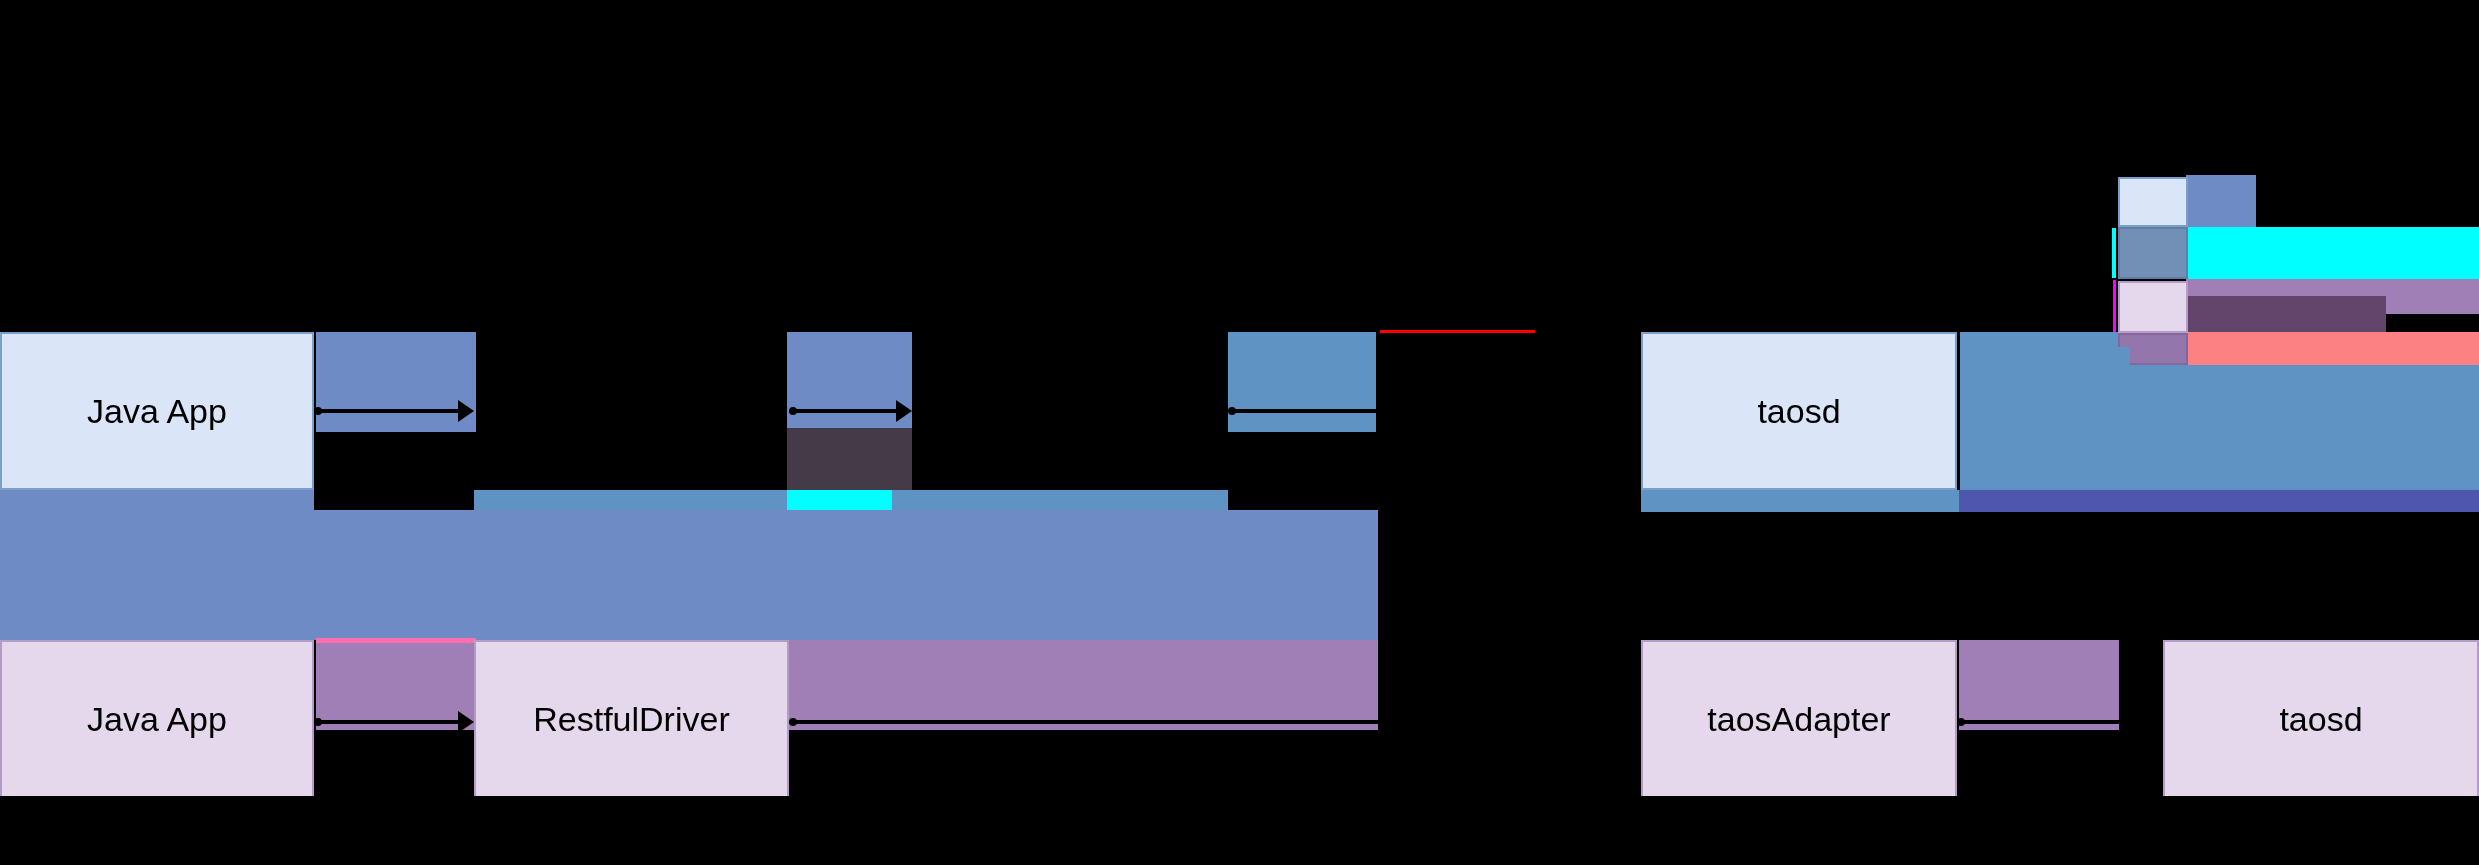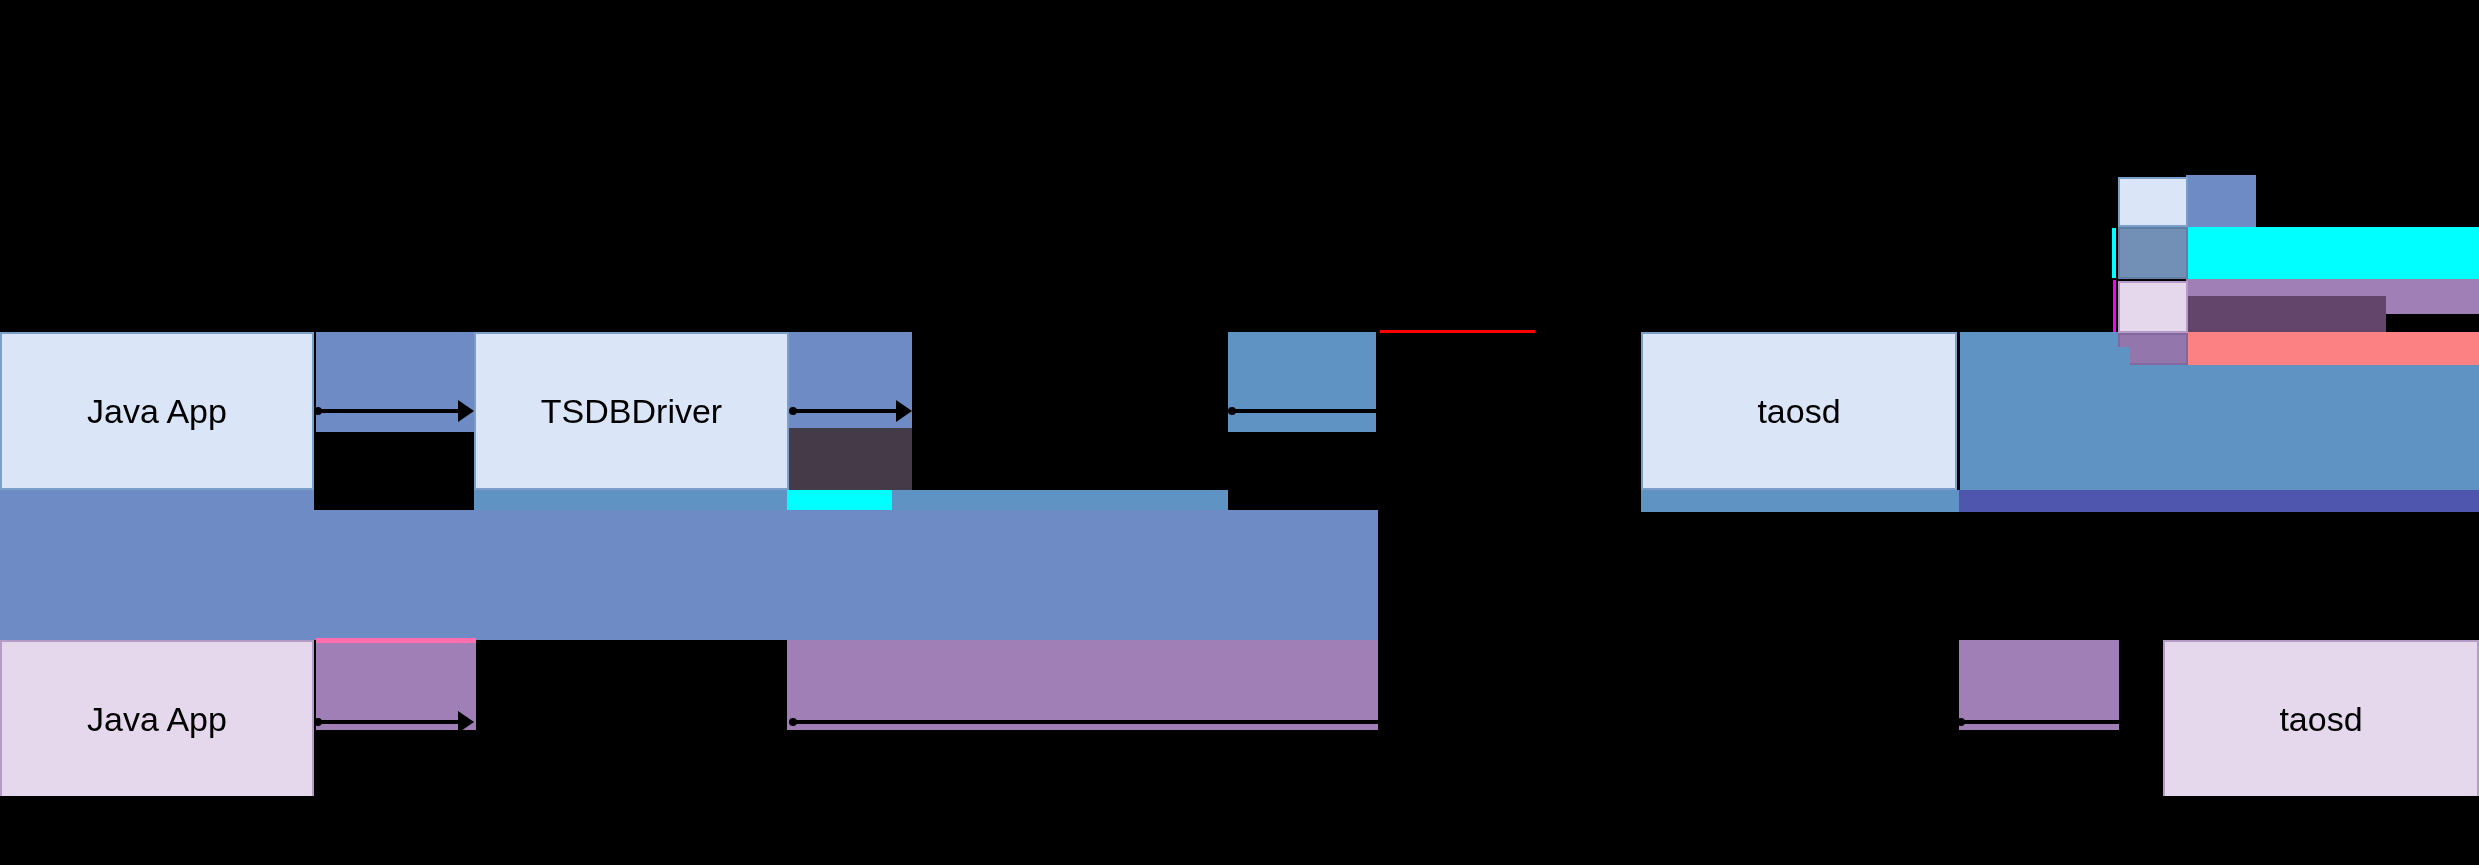--- a/index.html
+++ b/index.html
@@ -87,23 +87,20 @@
   <div class="band" style="left:787px; top:332px; width:125px; height:100px; background:#6e8bc6;"></div>
   <div class="band" style="left:787px; top:428px; width:125px; height:75px; background:#443a48;"></div>
   <div class="band" style="left:1228px; top:332px; width:148px; height:100px; background:#5f93c4;"></div>
   <div class="band" style="left:1960px; top:332px; width:519px; height:170px; background:#5f93c4;"></div>
   <div class="band" style="left:1380px; top:330px; width:155px; height:3px; background:#ff0000;"></div>
 
   <div class="node blue" style="left:0px; top:332px; width:314px; height:158px;">
     <span>Java App</span>
   </div>
 
-  <div class="node blue" style="left:474px; top:332px; width:315px; height:158px;">
-    <span>TSDBDriver</span>
-  </div>
 
 
   <div class="node blue" style="left:1641px; top:332px; width:316px; height:158px;">
     <span>taosd</span>
   </div>
 
   <div class="arrow-dot" style="left:314px; top:407px;"></div>
   <div class="arrow-shaft" style="left:318px; top:409px; width:140px;"></div>
   <div class="arrow-head" style="left:458px; top:400px;"></div>
 
@@ -130,21 +127,27 @@
 
   <div class="band" style="left:316px; top:640px; width:160px; height:90px; background:#9f7fb5;"></div>
   <div class="band" style="left:316px; top:638px; width:160px; height:5px; background:#ff6fb0;"></div>
   <div class="band" style="left:787px; top:640px; width:591px; height:90px; background:#9f7fb5;"></div>
   <div class="band" style="left:1959px; top:640px; width:160px; height:90px; background:#9f7fb5;"></div>
 
   <div class="node purple" style="left:0px; top:640px; width:314px; height:158px;">
     <span>Java App</span>
   </div>
 
+  <div class="node purple" style="left:474px; top:640px; width:315px; height:158px;">
+    <span>RestfulDriver</span>
+  </div>
 
+  <div class="node purple" style="left:1641px; top:640px; width:316px; height:158px;">
+    <span>taosAdapter</span>
+  </div>
 
   <div class="node purple" style="left:2163px; top:640px; width:316px; height:158px;">
     <span>taosd</span>
   </div>
 
   <div class="arrow-dot" style="left:314px; top:718px;"></div>
   <div class="arrow-shaft" style="left:318px; top:720px; width:140px;"></div>
   <div class="arrow-head" style="left:458px; top:711px;"></div>
 
   <div class="arrow-dot" style="left:789px; top:718px;"></div>

